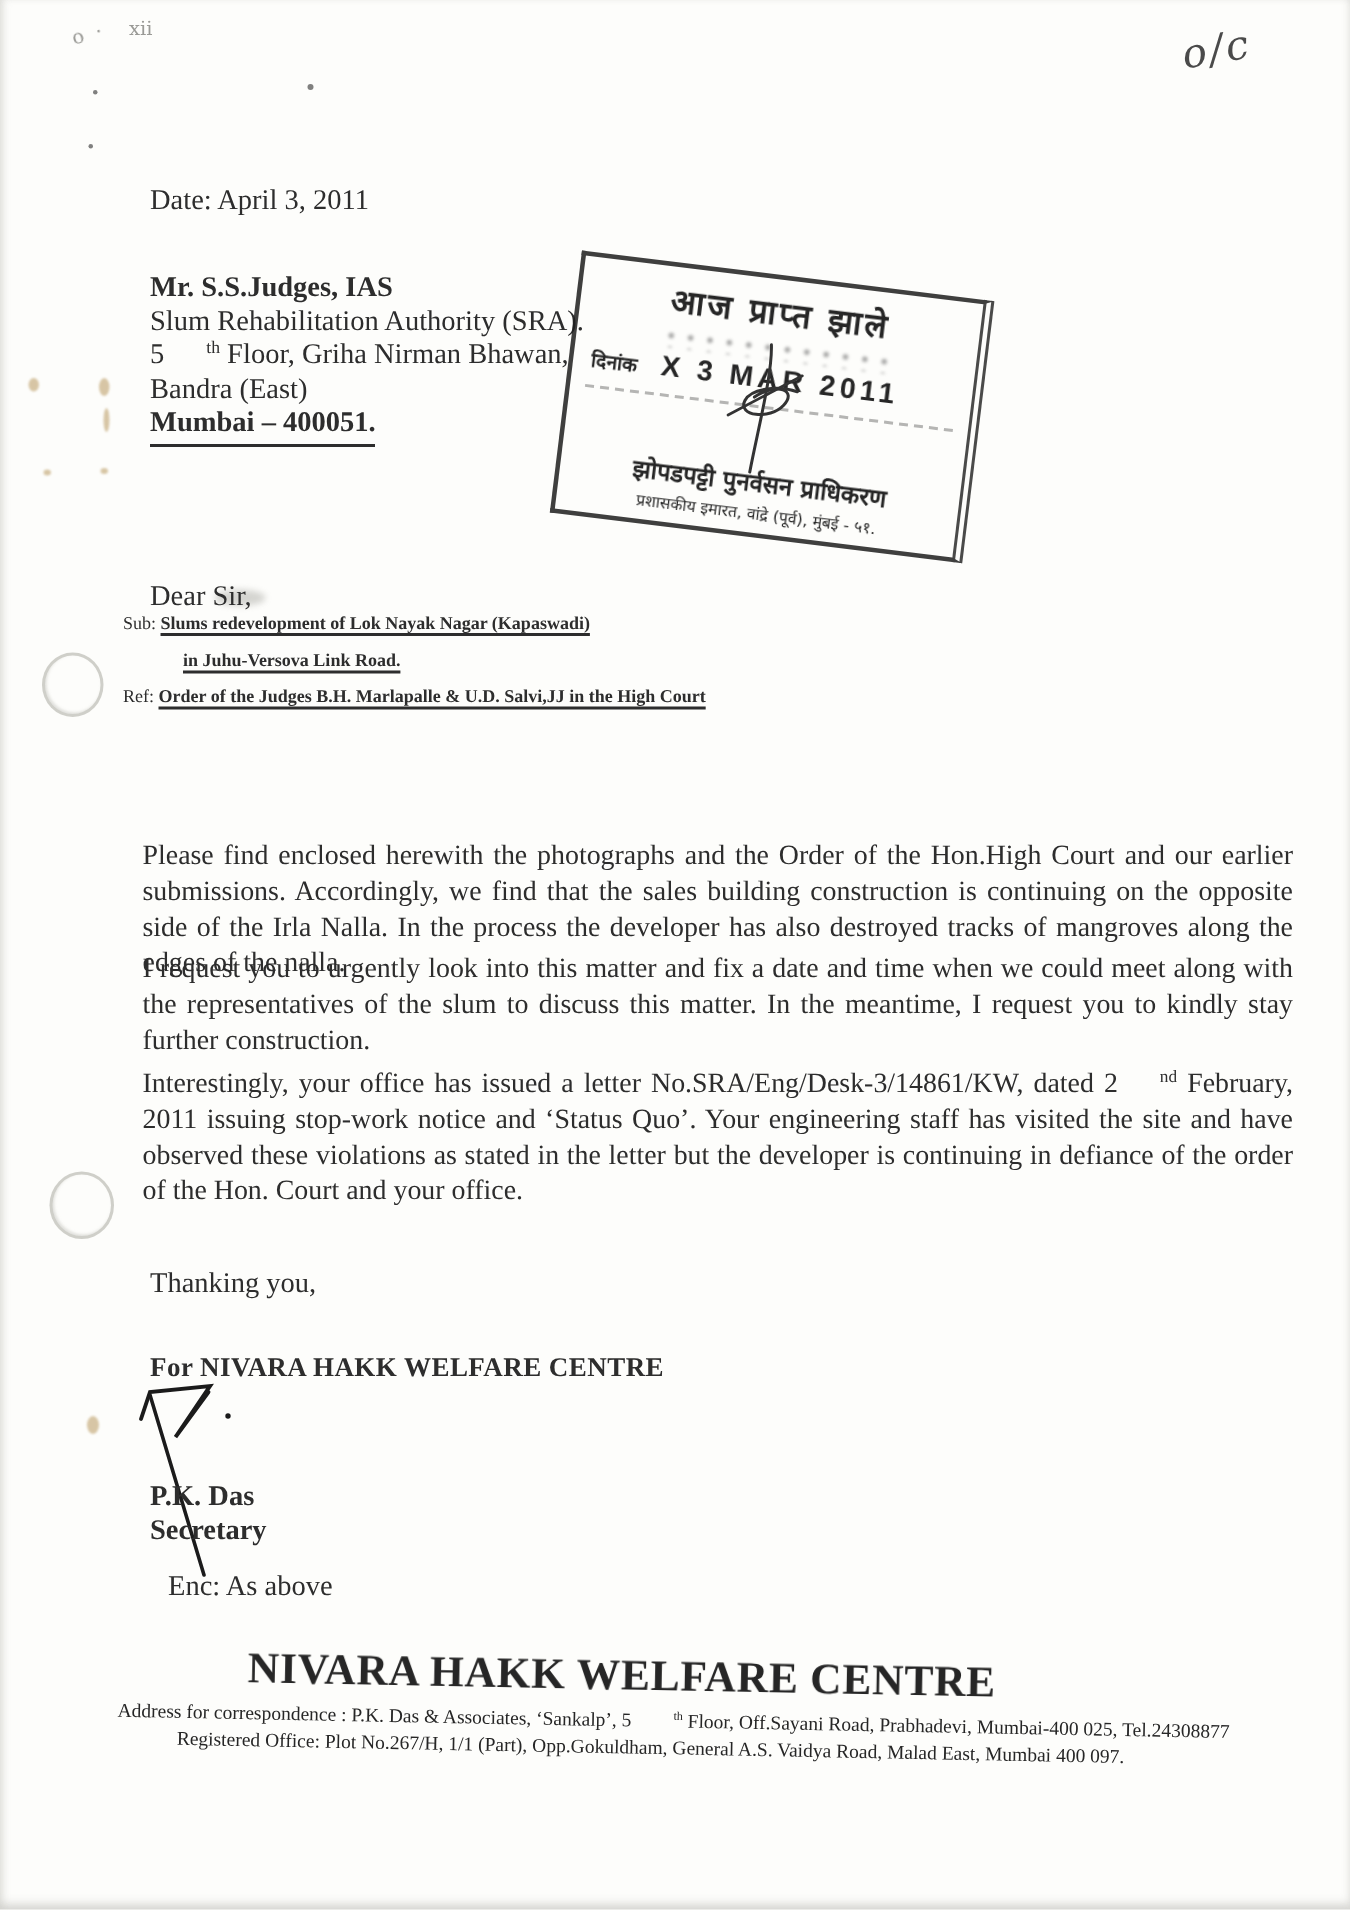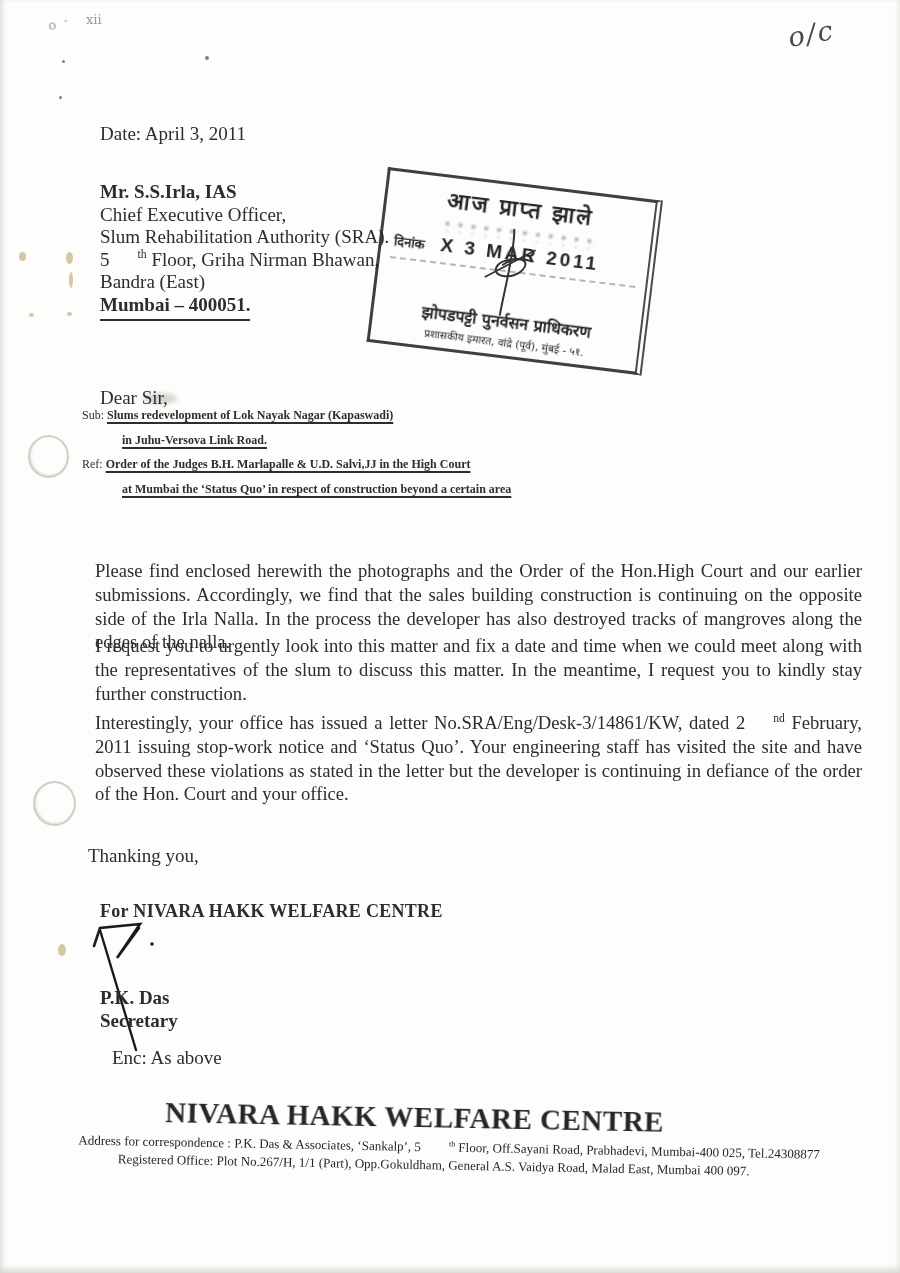--- a/index.html
+++ b/index.html
@@ -35,21 +35,21 @@
 
   .salutation { left:100px; top:351px; font-size:19px;margin-top:36px; }
 
   .subref { left:82px; top:403px; font-size:12px; line-height:24.5px; width:760px; }
   .sr-text { font-weight:bold; text-decoration:underline; text-underline-offset:3px; text-decoration-thickness:1.5px; }
   .sr-indent { padding-left:40px; }
 
   .para { left:95px; width:767px; font-size:18.6px; line-height:23.8px; text-align:justify; }
   .p1 { top:559px; } .p2 { top:634px; } .p3 { top:711px; }
 
-  .closing { left:88px; top:845px; font-size:19px; }
+  .closing { left:100px; top:845px; font-size:19px; }
   .for-org { left:100px; top:901px; font-size:18px; font-weight:bold; letter-spacing:.3px; }
   .sig-name { left:100px; top:987px; font-size:19px; font-weight:bold; }
   .sig-title { left:100px; top:1010px; font-size:19px; font-weight:bold; }
   .enc { left:100px; top:1047px; font-size:19px;margin-left:12px; }
 
   
   .stamp {
     left:388px; top:167px; width:267px; height:170px;
     transform:rotate(7deg); transform-origin:top left;
     border:3px solid rgba(30,30,30,.85);
@@ -100,22 +100,21 @@
   <div class="abs tan-speck" style="left:58px; top:944px; width:8px; height:12px;"></div>
   <div class="abs smudge" style="left:143px; top:393px; width:34px; height:11px;"></div>
   <div class="abs hole" style="left:28px; top:435px; width:37px; height:39px;"></div>
   <div class="abs hole" style="left:33px; top:781px; width:39px; height:41px;"></div>
 
   <div class="abs oc-note">o/c</div>
 
   <div class="abs date-line">Date: April 3, 2011</div>
 
   <div class="abs recipient">
-    <div class="b">Mr. S.S.Irla, IAS</div>
-    <div>Chief Executive Officer,</div>
+    <div class="b">Mr. S.S.Judges, IAS</div>
     <div>Slum Rehabilitation Authority (SRA).</div>
     <div><span>5</span><sup>th</sup><span> Floor, Griha Nirman Bhawan,</span></div>
     <div>Bandra (East)</div>
     <div><span class="b u2">Mumbai – 400051.</span></div>
   </div>
 
   <div class="abs stamp">
     <div class="stamp-line1">आज प्राप्त झाले</div>
     <div class="stamp-illegible"></div>
     <div class="stamp-date-row">
@@ -131,21 +130,20 @@
     <div class="stamp-org">झोपडपट्टी पुनर्वसन प्राधिकरण</div>
     <div class="stamp-addr">प्रशासकीय इमारत, वांद्रे (पूर्व), मुंबई - ५१.</div>
   </div>
 
   <div class="abs salutation">Dear Sir,</div>
 
   <div class="abs subref">
     <div><span>Sub:</span> <span class="sr-text">Slums redevelopment of Lok Nayak Nagar (Kapaswadi)</span></div>
     <div class="sr-indent"><span class="sr-text">in Juhu-Versova Link Road.</span></div>
     <div><span>Ref:</span> <span class="sr-text">Order of the Judges B.H. Marlapalle &amp; U.D. Salvi,JJ in the High Court</span></div>
-    <div class="sr-indent"><span class="sr-text">at Mumbai the ‘Status Quo’ in respect of construction beyond a certain area</span></div>
   </div>
 
   <div class="abs para p1">Please find enclosed herewith the photographs and the Order of the Hon.High Court and our earlier submissions. Accordingly, we find that the sales building construction is continuing on the opposite side of the Irla Nalla. In the process the developer has also destroyed tracks of mangroves along the edges of the nalla.</div>
   <div class="abs para p2">I request you to urgently look into this matter and fix a date and time when we could meet along with the representatives of the slum to discuss this matter. In the meantime, I request you to kindly stay further construction.</div>
   <div class="abs para p3"><span>Interestingly, your office has issued a letter No.SRA/Eng/Desk-3/14861/KW, dated 2</span><sup>nd</sup><span> February, 2011  issuing stop-work notice and ‘Status Quo’. Your engineering staff has visited the site and have observed these violations as stated in the letter but the developer is continuing in defiance of the order of the Hon. Court  and your office.</span></div>
 
   <div class="abs closing">Thanking you,</div>
   <div class="abs for-org">For NIVARA HAKK WELFARE CENTRE</div>
   <svg class="abs sig-svg" width="64" height="138" viewBox="0 0 64 138">
     <path d="M4,28 L10,10 L50,6 L27,40 L49,10" fill="none" stroke="#1b1b1b" stroke-width="2.6" stroke-linecap="round" stroke-linejoin="miter"></path>

